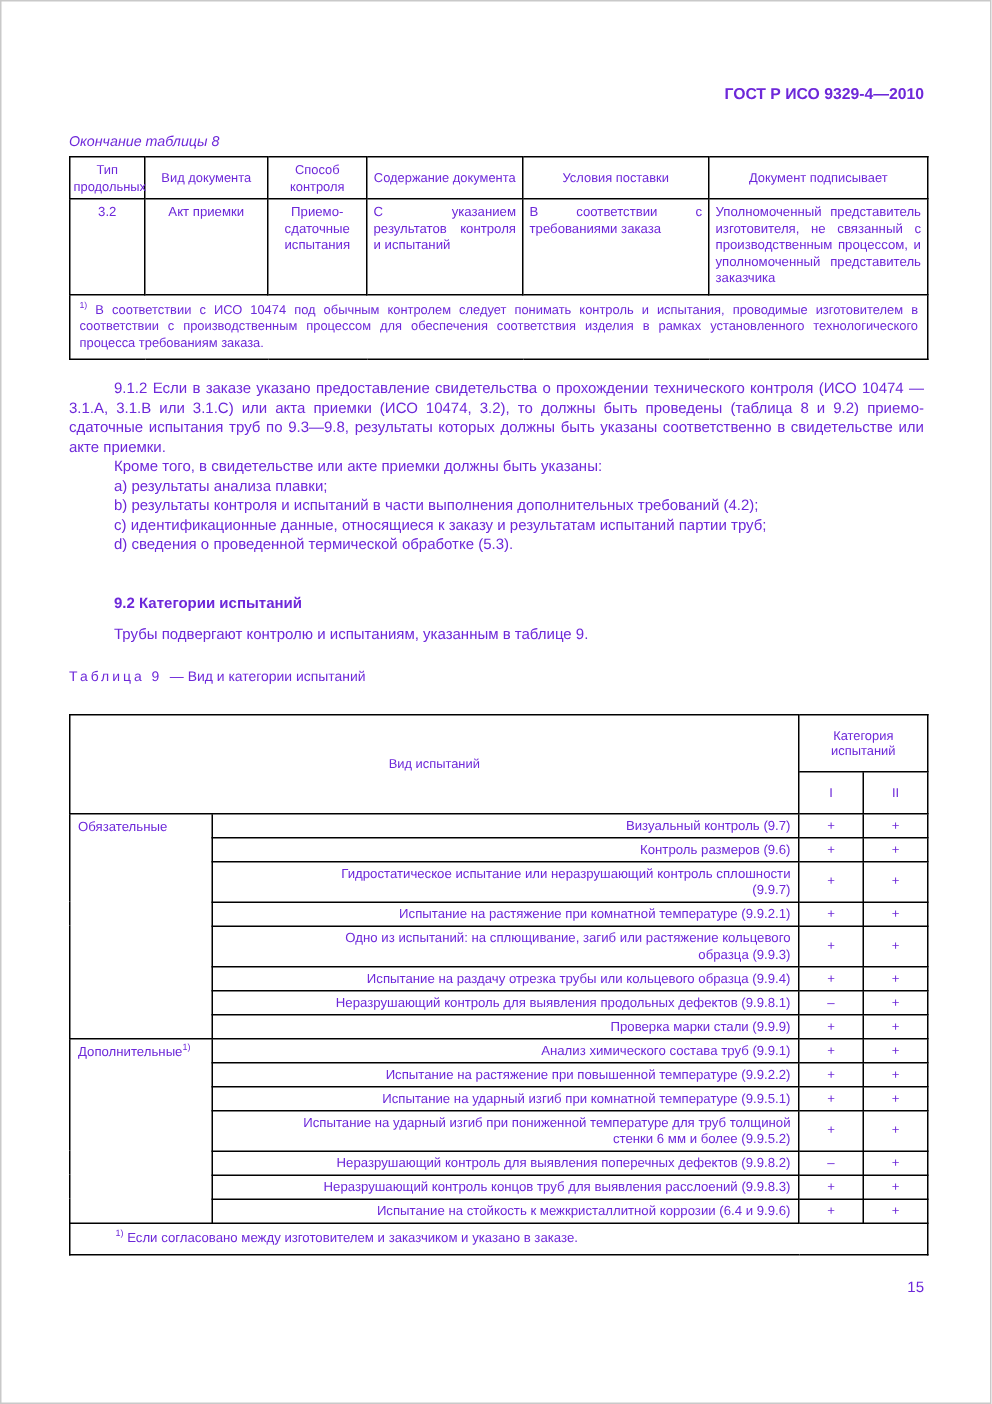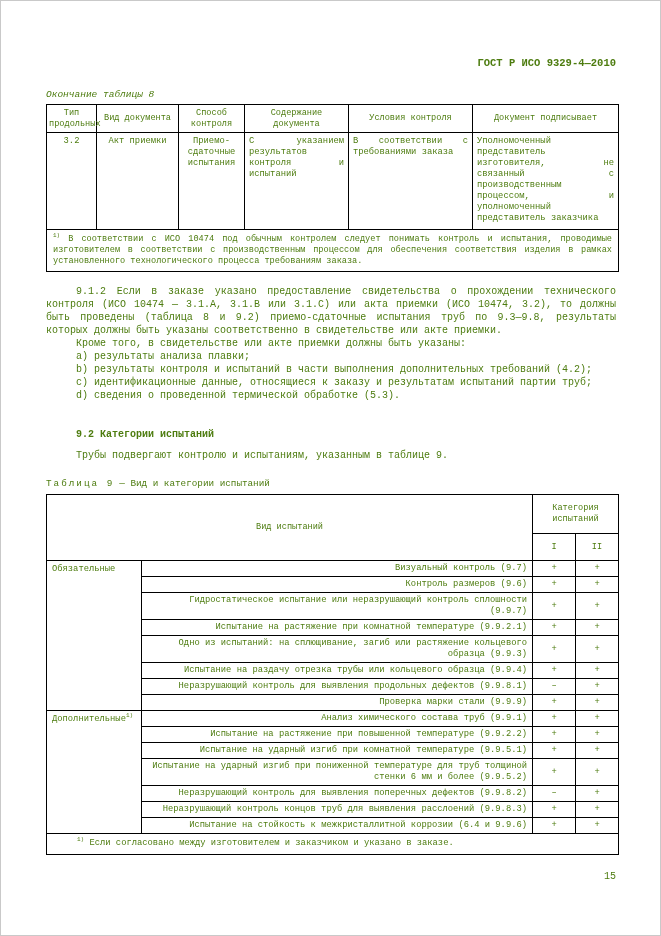--- a/index.html
+++ b/index.html
@@ -1,18 +1,18 @@
 <!DOCTYPE html>
 <html lang="ru"><head>
 <meta charset="utf-8">
 <style>
   html, body { margin: 0; padding: 0; background: #e8e8e8; }
   .page {
     width: 661px; height: 936px; margin: 0 auto; background: #ffffff;
-    font-family: Liberation Mono, monospace; color: #4d7c0f;
+    font-family: Liberation Sans, sans-serif; color: #6d28d9;
     position: relative; overflow: hidden; box-sizing: border-box;
     border: 1px solid #c9c9c9;
   }
   .inner { padding: 56px 44px 0 45px; }
 
   .doc-header { text-align: right; font-weight: bold; font-size: 10.5px; margin-bottom: 20px; }
 
   .t8-caption { font-style: italic; font-size: 9.5px; margin-bottom: 4px; }
 
   table { border-collapse: collapse; width: 572px; table-layout: fixed; }
@@ -25,21 +25,21 @@
   .t8 .footnote-cell { font-size: 8.6px; text-align: justify; padding: 4px 6px; line-height: 1.3; vertical-align: top; }
 
   sup { font-size: 0.68em; line-height: 0; }
 
   .para { font-size: 10px; line-height: 13px; text-align: justify; text-indent: 30px; margin: 0; }
   .para-912 { margin-top: 13px; }
   .list-item { font-size: 10px; line-height: 13px; padding-left: 30px; }
   .heading { font-size: 10px; font-weight: bold; margin: 27px 0 9px; text-indent: 30px; }
   .after-heading { margin-bottom: 16px; }
 
-  .t9-caption { font-size: 9.3px; margin-bottom: 5px; }
+  .t9-caption { font-size: 9.3px; margin-bottom: 20px; }
   .t9-caption .spaced { letter-spacing: 2px; }
   .t9-caption .rest { margin-left: 5px; }
 
   .t9 th { font-size: 8.6px; font-weight: normal; text-align: center; vertical-align: middle; padding: 8px 3px; line-height: 1.25; }
   .t9 td { font-size: 8.8px; padding: 2px 5px; line-height: 11px; vertical-align: middle; }
   .t9 .t9-group { vertical-align: top; text-align: left; padding-top: 3px; }
   .t9 .t9-name { text-align: right; white-space: pre-line; }
   .t9 .t9-mark { text-align: center; }
   .t9 .t9-footnote { padding: 4px 4px 5px 30px; text-align: left; vertical-align: top; }
 
@@ -63,21 +63,21 @@
         <col style="width:104px">
           <col style="width:124px">
           <col style="width:146px">
       </colgroup>
       <thead>
         <tr>
           <th>Тип продольных</th>
           <th>Вид документа</th>
           <th>Способ контроля</th>
           <th>Содержание документа</th>
-          <th>Условия контроля</th>
+          <th>Условия поставки</th>
           <th>Документ подписывает</th>
         </tr>
       </thead>
       <tbody>
         <tr>
           <td class="c-center">3.2</td>
           <td class="c-center">Акт приемки</td>
           <td class="c-center">Приемо-сдаточные испытания</td>
           <td class="c-just">С указанием результатов контроля и испытаний</td>
           <td class="c-just">В соответствии с требованиями заказа</td>

